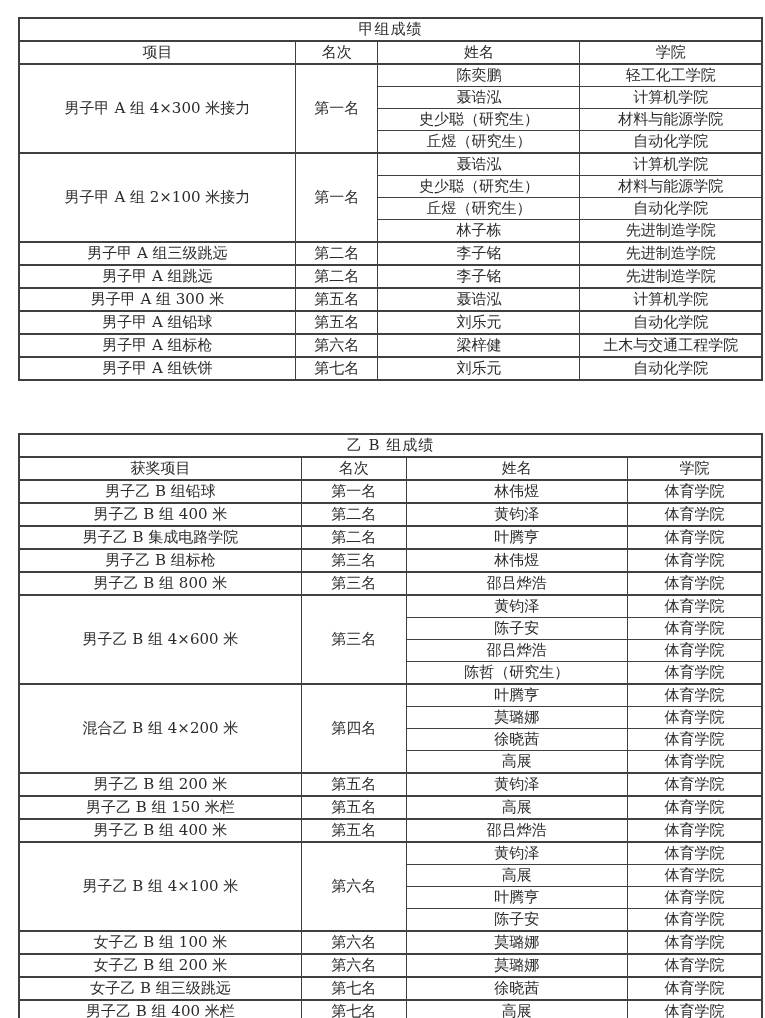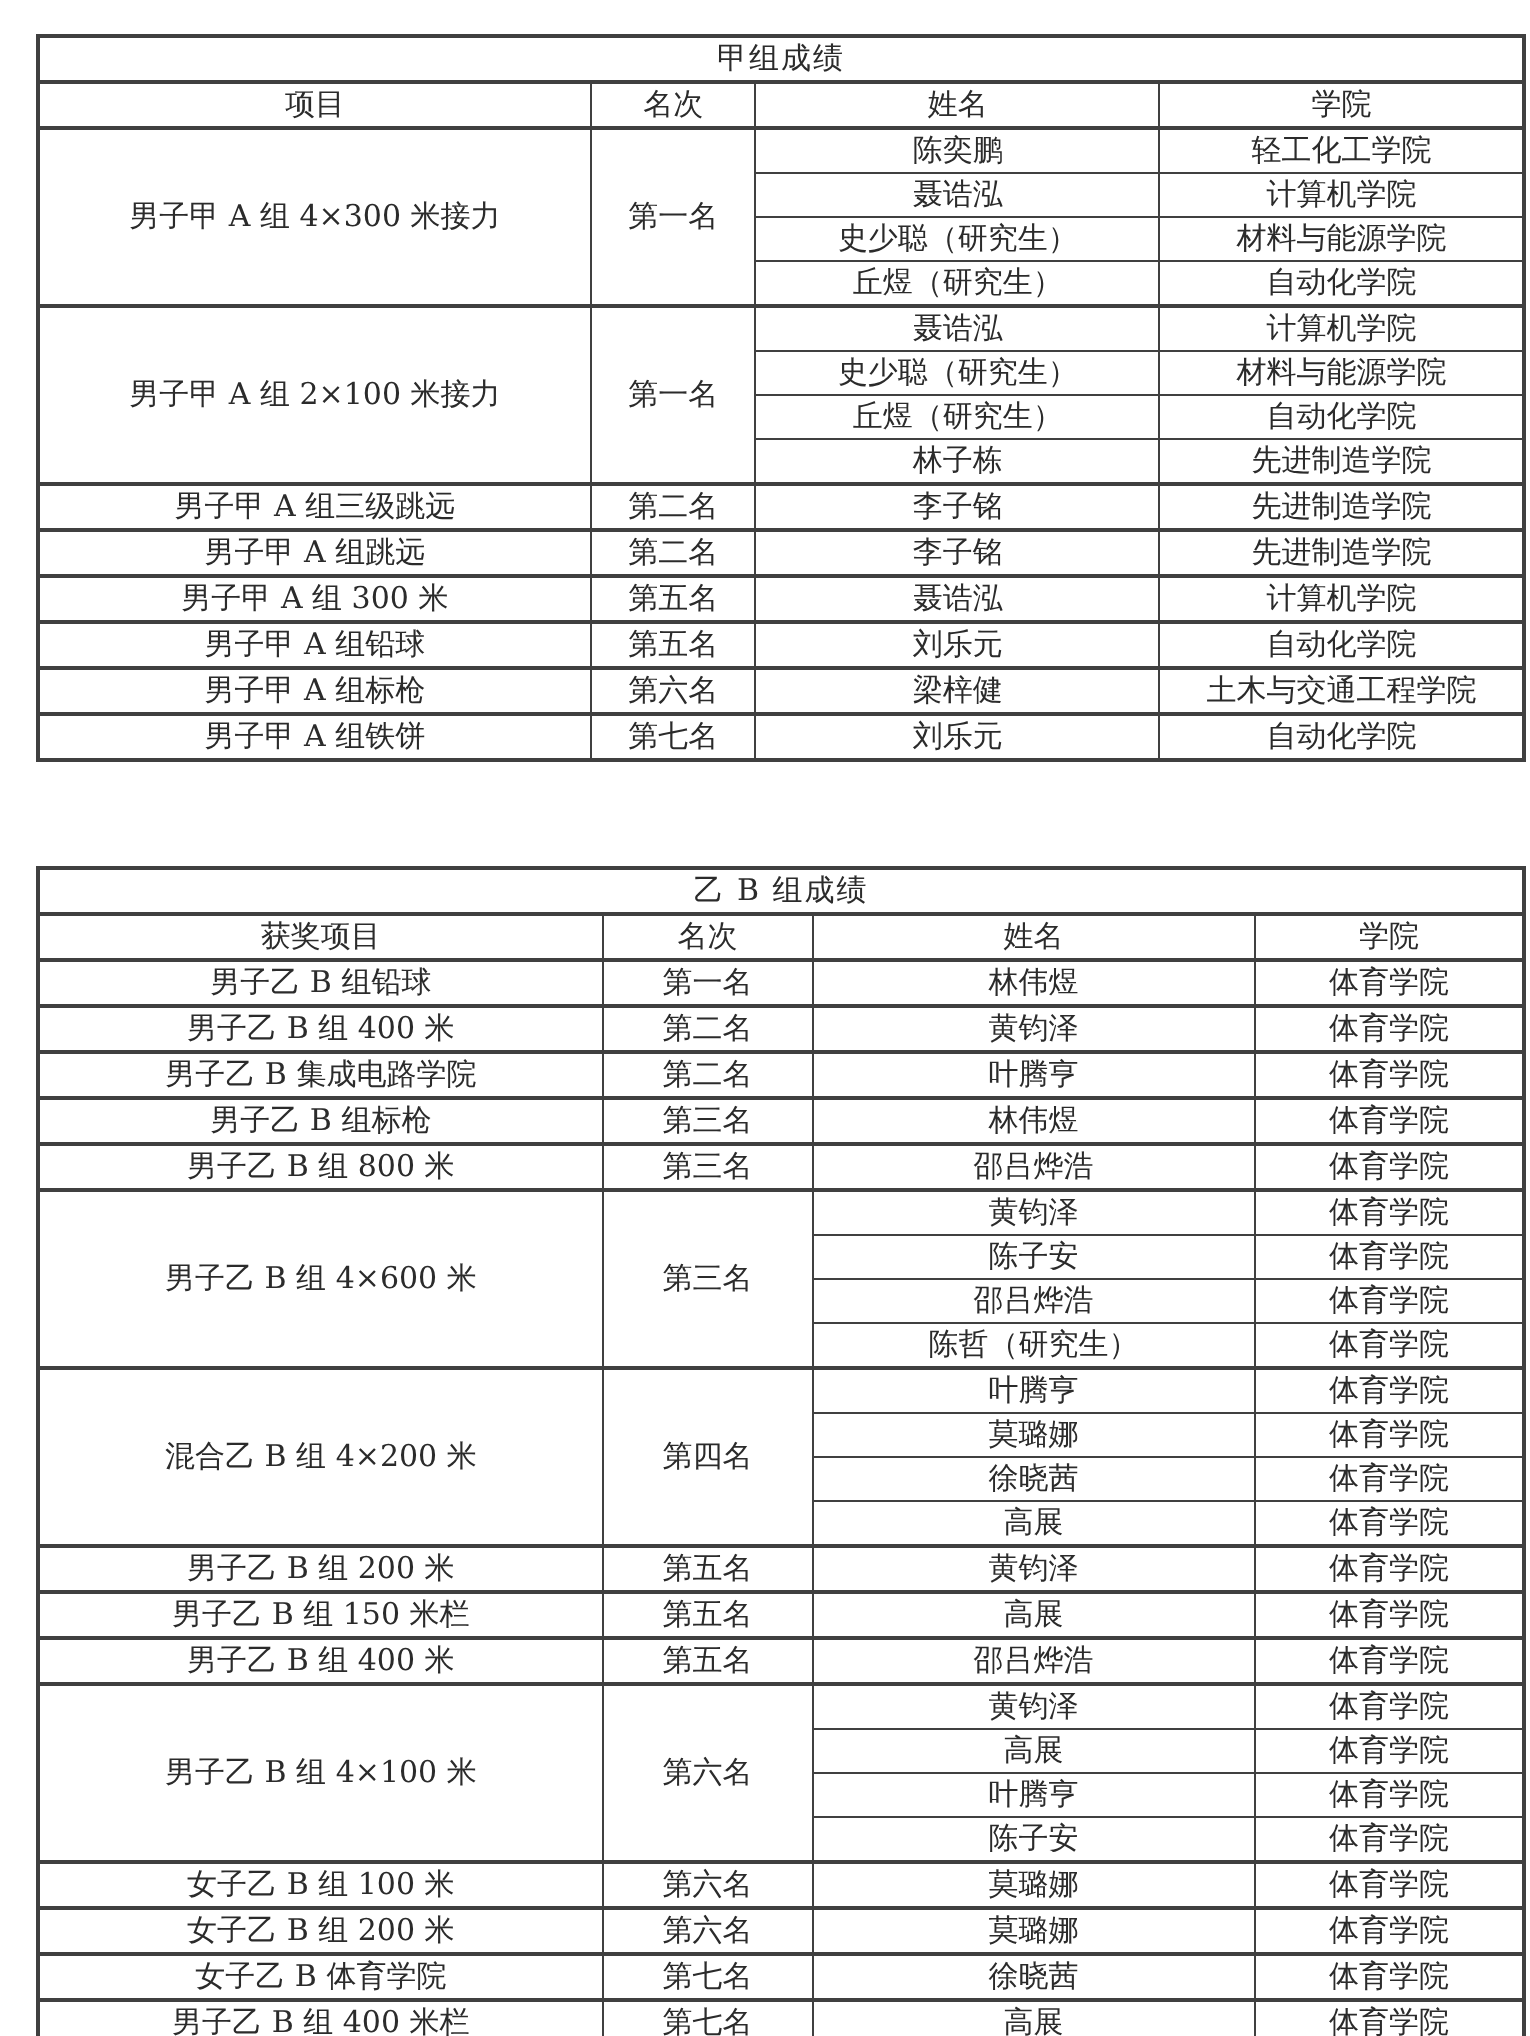--- a/index.html
+++ b/index.html
@@ -267,21 +267,21 @@
           <td>莫璐娜</td>
           <td>体育学院</td>
         </tr>
         <tr class="grp">
           <td rowspan="1">女子乙 B 组 200 米</td>
           <td rowspan="1">第六名</td>
           <td>莫璐娜</td>
           <td>体育学院</td>
         </tr>
         <tr class="grp">
-          <td rowspan="1">女子乙 B 体育学院</td>
+          <td rowspan="1">女子乙 B 组三级跳远</td>
           <td rowspan="1">第七名</td>
           <td>徐晓茜</td>
           <td>体育学院</td>
         </tr>
         <tr class="grp">
           <td rowspan="1">男子乙 B 组 400 米栏</td>
           <td rowspan="1">第七名</td>
           <td>高展</td>
           <td>体育学院</td>
         </tr>

